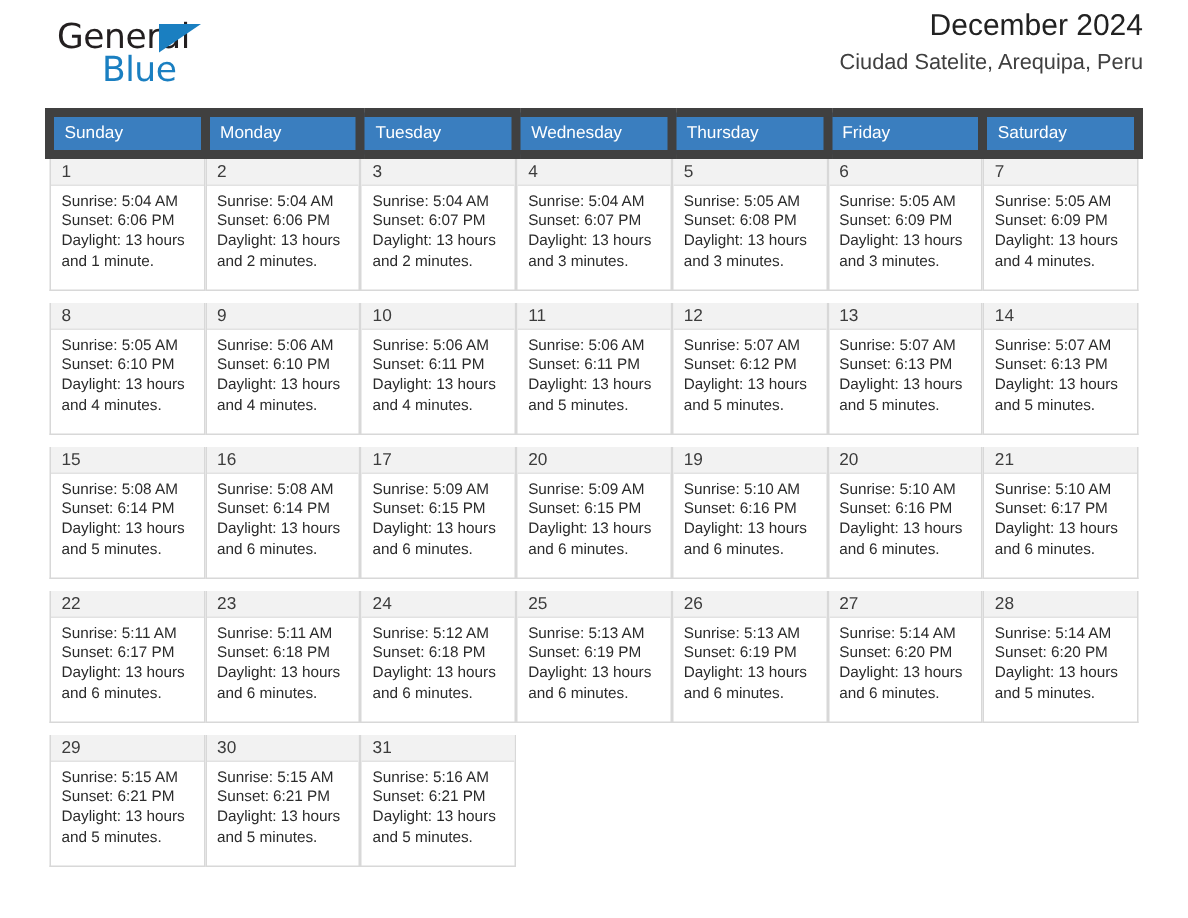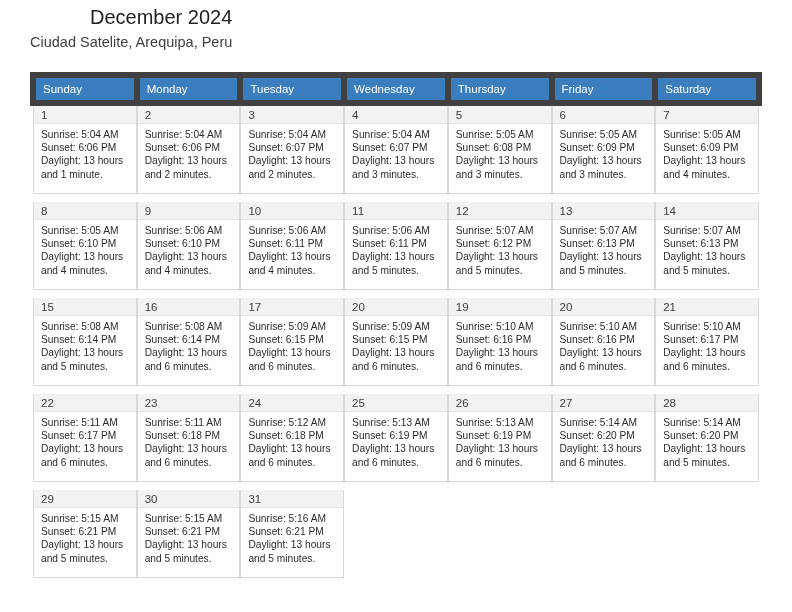--- a/index.html
+++ b/index.html
@@ -145,20 +145,25 @@
     height: 88px;
     background: #ffffff;
   }
 </style>
 </head>
 <body>
 
 <div class="page">
 
   <div class="masthead">
+    <div class="logo">
+      <span class="logo-general">General</span>
+      <span class="logo-tri"></span>
+      <span class="logo-blue">Blue</span>
+    </div>
     <div class="titles">
       <div class="month-title">December 2024</div>
       <div class="location-title">Ciudad Satelite, Arequipa, Peru</div>
     </div>
   </div>
 
   <table class="calendar">
     <thead>
       <tr>
         <th>Sunday</th>

